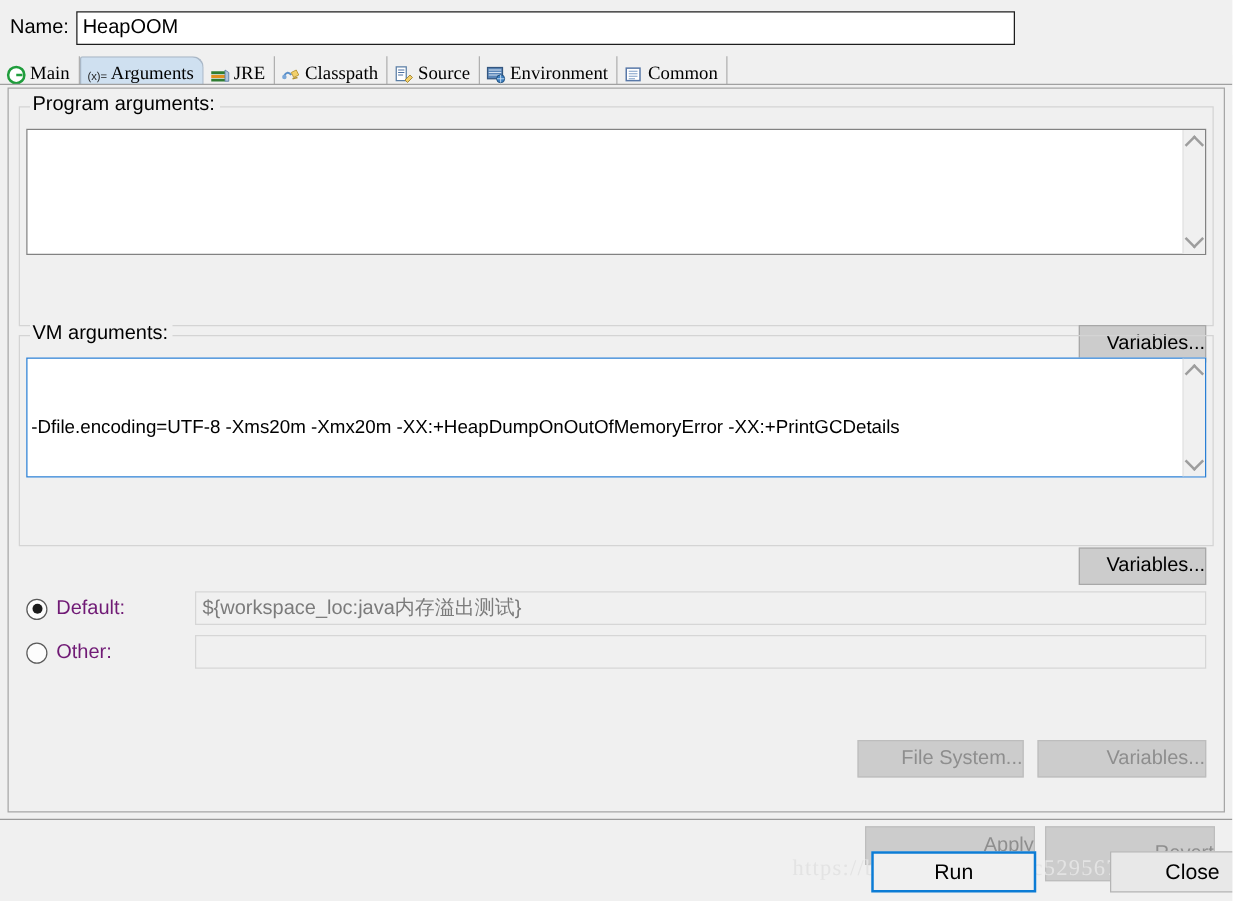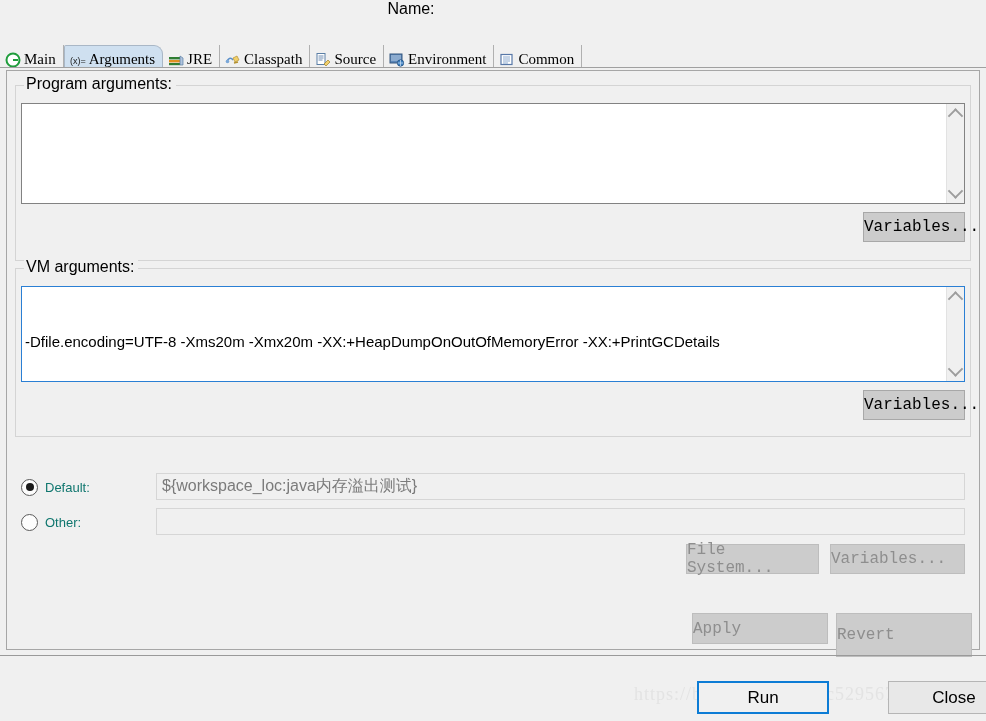--- a/index.html
+++ b/index.html
@@ -24,21 +24,20 @@
 
   
   .name-row {
     position: absolute;
     left: 0; top: 0;
     width: 820px; height: 44px;
     display: flex;
     align-items: center;
     background: #f0f0f0;
     box-sizing: border-box;
-    flex-direction: column;
   }
   .name-label {
     margin-left: 8px;
     margin-right: 6px;
     font-size: 16px;
     color: #000;
     white-space: nowrap;
   }
   .name-input {
     flex: 1;
@@ -174,29 +173,30 @@
     border-top: 2px solid #9d9d9d;
   }
   .chev.up { transform: rotate(45deg) translate(1px, 1px); }
   .chev.down { transform: rotate(-135deg) translate(1px, 1px); }
 
   
   .btn {
     position: absolute;
     background: #cccccc;
     border: 1px solid #a8a8a8;
-    font-family: Liberation Mono, monospace;
+    font-family: Liberation Sans, sans-serif;
     font-size: 16px;
     color: #000000;
     display: flex;
     align-items: center;
-    justify-content: flex-start;
+    justify-content: flex-end;
     box-sizing: border-box;
     cursor: default;
     user-select: none;
+    margin-top: 48px;
   }
   .btn.disabled {
     color: #8e8e8e;
     background: #cccccc;
     border: 1px solid #bdbdbd;
   }
 
   
   .radio-row {
     position: absolute;
@@ -216,22 +216,22 @@
   }
   .radio.checked::after {
     content: "";
     position: absolute;
     left: 3.5px; top: 3.5px;
     width: 8px; height: 8px;
     border-radius: 50%;
     background: #1b1b1b;
   }
   .radio-label {
-    font-size: 13px;
-    color: #0f766e;
+    font-size: 16px;
+    color: #701a75;
     white-space: nowrap;
   }
   .ro-field {
     position: absolute;
     background: #f0f0f0;
     border: 1px solid #d6d6d6;
     box-sizing: border-box;
     display: flex;
     align-items: center;
     padding: 0 5px;
@@ -282,20 +282,21 @@
   }
   .footer-layer { z-index: 2; }
 </style>
 </head>
 <body>
 
 <div id="app">
 
   <div class="name-row">
     <span class="name-label">Name:</span>
+    <input class="name-input" type="text" value="HeapOOM" style="">
   </div>
 
   <div class="tabbar">
 
     <div class="tab">
       <span class="tab-icon">
         <svg width="16" height="16" viewBox="0 0 16 16">
           <circle cx="8" cy="8" r="6.5" fill="#ffffff" stroke="#1f9d3c" stroke-width="2"></circle>
           <rect x="8" y="7" width="5" height="2" fill="#1f9d3c"></rect>
         </svg>

